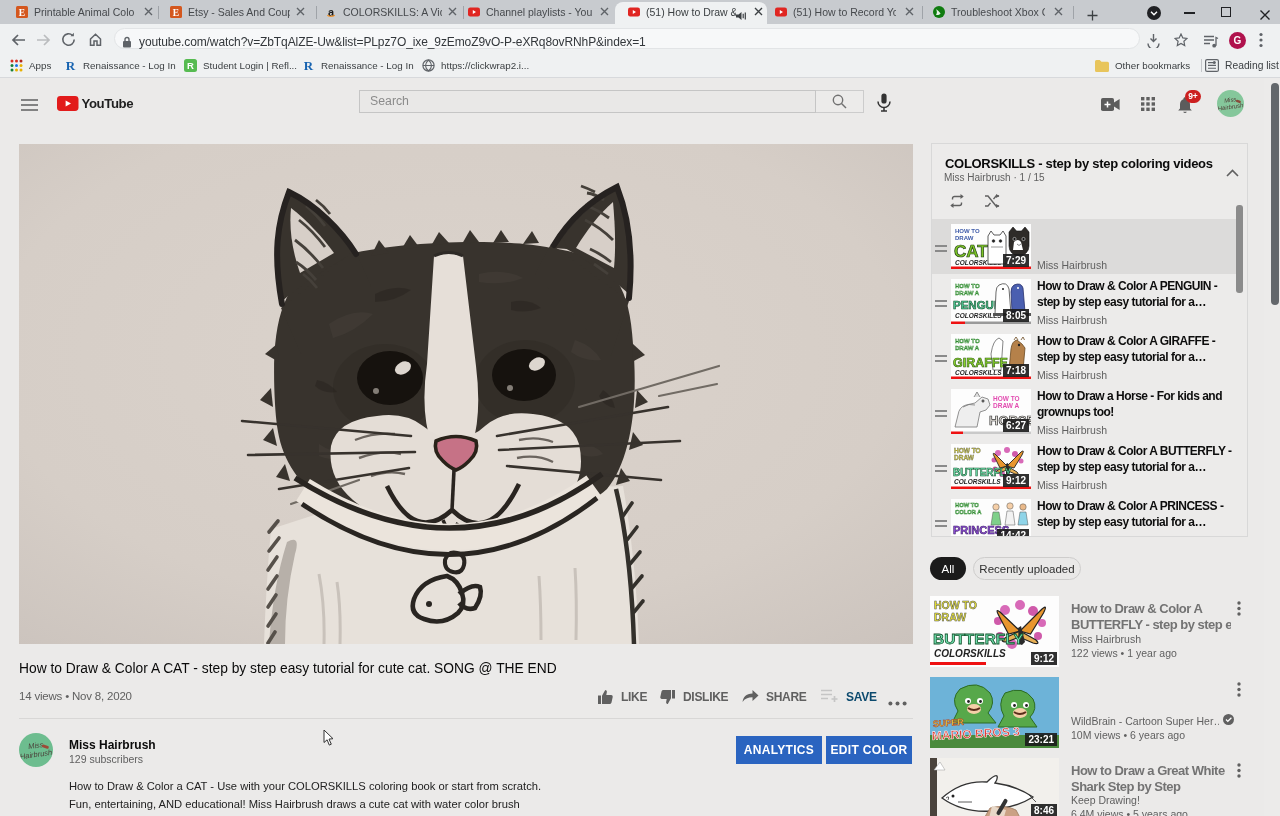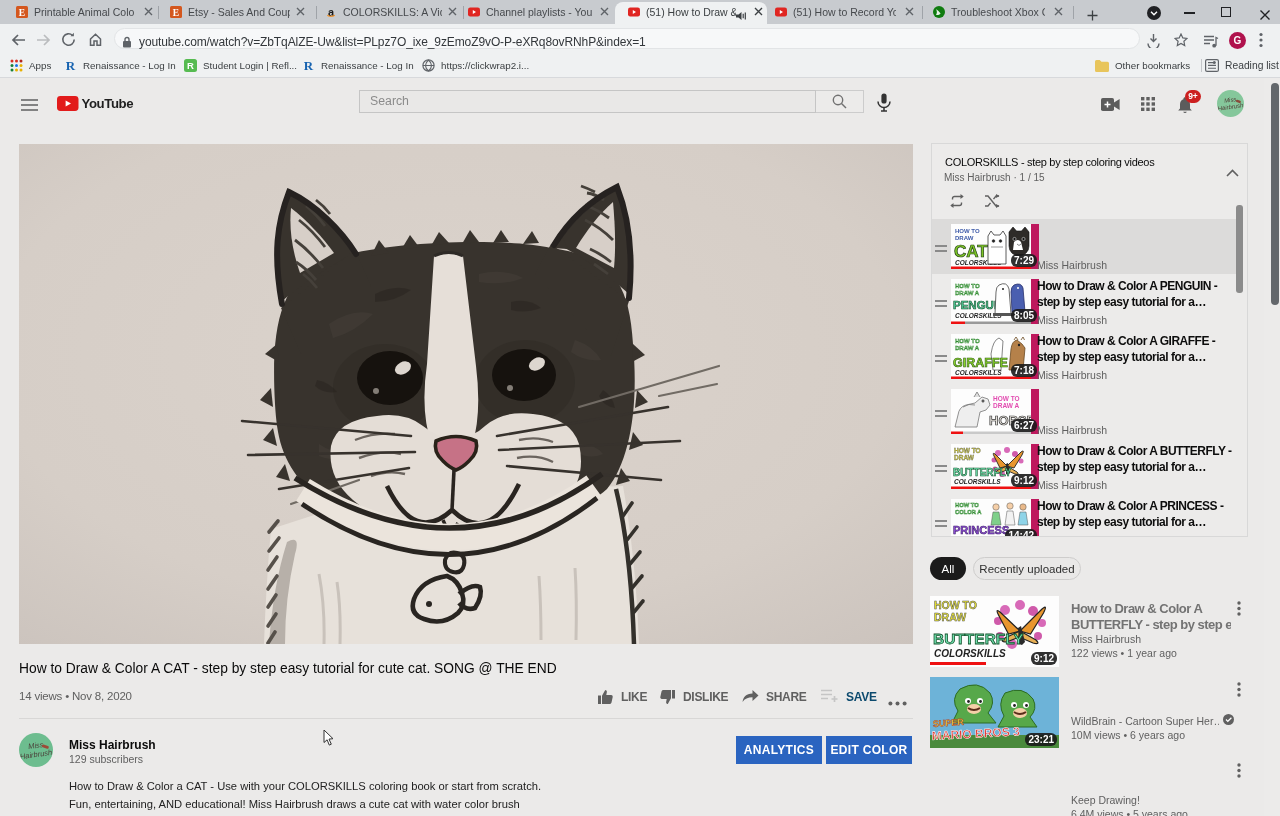--- a/index.html
+++ b/index.html
@@ -38,28 +38,28 @@
 .act{position:absolute;top:689px;display:flex;align-items:center;color:#606060;font-weight:bold;font-size:12px;letter-spacing:-0.3px}
 .act svg{margin-right:7px}
 #divider1{position:absolute;left:19px;top:718px;width:894px;height:1px;background:#d8d7d6}
 #chavatar{position:absolute;left:19px;top:733px;width:34px;height:34px;border-radius:50%;background:#6dbd8f;overflow:hidden}
 #chname{position:absolute;left:69px;top:738px;font-size:12px;font-weight:bold;color:#0a0a0a}
 #chsubs{position:absolute;left:69px;top:753px;font-size:10.5px;color:#606060}
 .bluebtn{position:absolute;top:736px;height:28px;background:#2a64c0;color:#fff;font-weight:bold;font-size:12px;letter-spacing:.3px;display:flex;align-items:center;justify-content:center}
 #desc{position:absolute;left:69px;top:778px;font-size:11.2px;color:#222;line-height:17.6px;width:700px}
 
 #plpanel{position:absolute;left:931px;top:143px;width:317px;height:394px;background:#ecebea;border:1px solid #d8d8d8;overflow:hidden}
-#pltitle{position:absolute;left:13px;top:12px;font-size:11px;font-weight:normal;color:#0a0a0a;letter-spacing:-0.3px;white-space:nowrap}
+#pltitle{position:absolute;left:13px;top:12px;font-size:13px;font-weight:bold;color:#0a0a0a;letter-spacing:-0.3px;white-space:nowrap}
 #plby{position:absolute;left:12px;top:28px;font-size:10px;color:#606060}
 .plrow{position:absolute;left:0;width:305px;height:55px}
 .plrow .hndl{position:absolute;left:3px;top:21px;width:12px;height:10px;color:#8a8a8a}
-.plthumb{position:absolute;left:19px;top:5px;width:88px;height:45px;background:#be185d;overflow:hidden}
+.plthumb{position:absolute;left:19px;top:5px;width:80px;height:45px;background:#4d7c0f;overflow:hidden}
 .pltx{position:absolute;left:105px;top:4px;width:200px;font-size:12px;line-height:16px;font-weight:bold;color:#0d0d0d;white-space:nowrap;overflow:hidden;letter-spacing:-0.5px}
 .plch{position:absolute;left:105px;top:40px;font-size:10.5px;color:#606060}
-.dur{position:absolute;right:2px;bottom:2px;background:rgba(25,25,25,.9);color:#fff;font-size:10px;font-weight:bold;padding:0 3px;border-radius:6px;line-height:13.5px}
+.dur{position:absolute;right:2px;bottom:2px;background:rgba(25,25,25,.9);color:#fff;font-size:10px;font-weight:bold;padding:0 3px;border-radius:0;line-height:13.5px}
 #plscroll{position:absolute;left:1236px;top:205px;width:7px;height:88px;background:#8b8b8b;border-radius:3px}
 .chip{position:absolute;top:557px;height:23px;border-radius:12px;font-size:11.5px;display:flex;align-items:center;justify-content:center}
 .rec{position:absolute;left:930px;width:318px}
 .recthumb{position:absolute;left:0;top:0;width:129px;height:71px;overflow:hidden;background:#fff}
 .rectitle{position:absolute;left:141px;top:5px;width:160px;font-size:13px;font-weight:bold;line-height:15.5px;color:#737373;white-space:nowrap;overflow:hidden;letter-spacing:-0.5px}
 .recmeta{font-size:10.5px;color:#606060;position:absolute;left:141px;white-space:nowrap}
 .kebab{position:absolute;left:307px;top:5px;color:#606060}
 </style>
 </head>
 <body>
@@ -587,20 +587,21 @@
             <path d="M23 8l3-5 3 5" fill="#ddd"></path>
             <circle cx="32" cy="12" r="1.2" fill="#333"></circle>
             <path d="M12 18q6-4 12-2" fill="none"></path>
           </g>
       <text x="42" y="12" font-size="6.5" font-weight="bold" fill="#e24bb0">HOW TO</text>
       <text x="42" y="19" font-size="6.5" font-weight="bold" fill="#e24bb0">DRAW A</text>
       <text x="38" y="36" font-size="13" font-weight="bold" fill="#e8e4de" stroke="#333" stroke-width="0.7">HORSE</text>
       <rect x="0" y="42.5" width="12" height="2.5" fill="#e11"></rect>
           <rect x="12" y="42.5" width="68" height="2.5" fill="#c9c9c9"></rect>
     </svg><div class="dur">6:27</div></div>
+    <div class="pltx">How to Draw a Horse - For kids and<br>grownups too!</div>
     <div class="plch">Miss Hairbrush</div>
   </div>
 
   <div class="plrow" style="top:295px">
     <div class="hndl"><svg width="12" height="10" viewBox="0 0 12 10">
           <path d="M0 2h12M0 7h12" stroke="#8a8a8a" stroke-width="2"></path>
         </svg></div>
     <div class="plthumb"><svg width="80" height="45" viewBox="0 0 80 45">
       <rect width="80" height="45" fill="#fdfdfd"></rect>
       <text x="3" y="9" font-size="6.5" font-weight="bold" fill="#e8e332" stroke="#555" stroke-width="0.35">HOW TO</text>
@@ -723,20 +724,33 @@
       <path d="M3 5.5l1.8 1.8L8.4 3.8" stroke="#fff" stroke-width="1.2" fill="none"></path>
     </svg>
   <div class="recmeta" style="top:52px">10M views • 6 years ago</div>
   <div class="kebab"><svg width="4" height="15" viewBox="0 0 4 15">
         <circle cx="2" cy="2" r="1.7" fill="#606060"></circle>
         <circle cx="2" cy="7.5" r="1.7" fill="#606060"></circle>
         <circle cx="2" cy="13" r="1.7" fill="#606060"></circle>
       </svg></div>
 </div>
 <div class="rec" style="top:758px;height:58px">
+  <div class="recthumb" style="height:58px"><svg width="129" height="71" viewBox="0 0 129 71">
+    <rect width="129" height="71" fill="#f2f0ec"></rect>
+    <rect x="0" y="0" width="7" height="71" fill="#4a433c"></rect>
+    <path d="M0 60 L40 71 L0 71 Z" fill="#463f38"></path>
+    <path d="M4 12L10 4l5 8z" fill="#fff" stroke="#999" stroke-width="0.5"></path>
+    <path d="M12 40q20-18 45-16 8-8 10-6 1 3-2 7 22 3 38 14-16 10-36 12l3 8-9-6q-28 2-49-13z" fill="#fff" stroke="#333" stroke-width="1.3"></path>
+    <path d="M16 40q4-3 2 2M28 44h14M98 36l8 8" stroke="#333" stroke-width="0.8" fill="none"></path>
+    <circle cx="23" cy="38" r="1.5" fill="#222"></circle>
+    <path d="M60 50q14-4 26 2l10 19H48z" fill="#caa184" stroke="#9c7a5e" stroke-width="0.8"></path>
+    <path d="M62 48l14 4-4 14-14-2z" fill="#e8d8c8"></path>
+        <rect x="70" y="40" width="4" height="18" rx="2" fill="#333" transform="rotate(30 72 49)"></rect>
+  </svg><div class="dur" style="bottom:-1px">8:46</div></div>
+  <div class="rectitle">How to Draw a Great White<br>Shark Step by Step</div>
   <div class="recmeta" style="top:36px">Keep Drawing!</div>
   <div class="recmeta" style="top:50px">6.4M views • 5 years ago</div>
   <div class="kebab"><svg width="4" height="15" viewBox="0 0 4 15">
         <circle cx="2" cy="2" r="1.7" fill="#606060"></circle>
         <circle cx="2" cy="7.5" r="1.7" fill="#606060"></circle>
         <circle cx="2" cy="13" r="1.7" fill="#606060"></circle>
       </svg></div>
 </div>
 
 <div id="sbtrack"></div>

